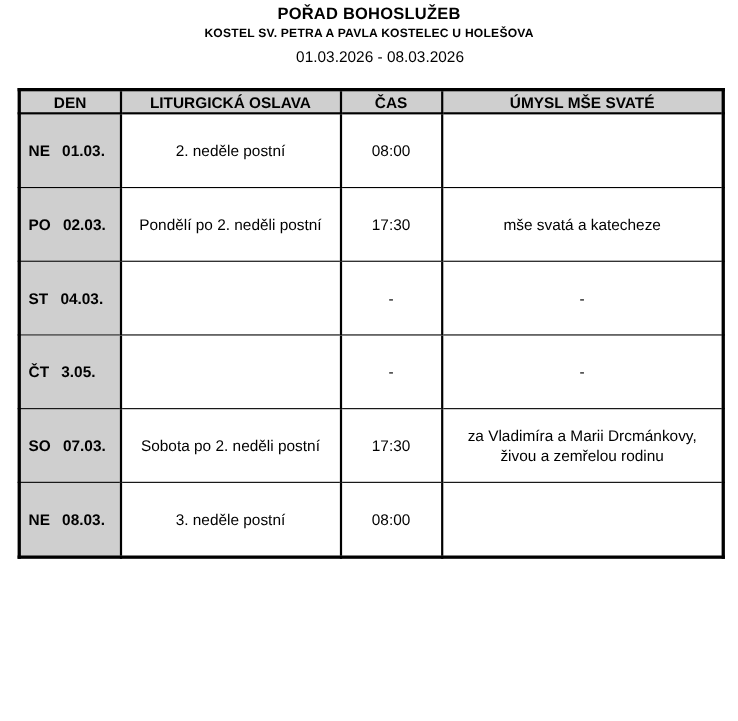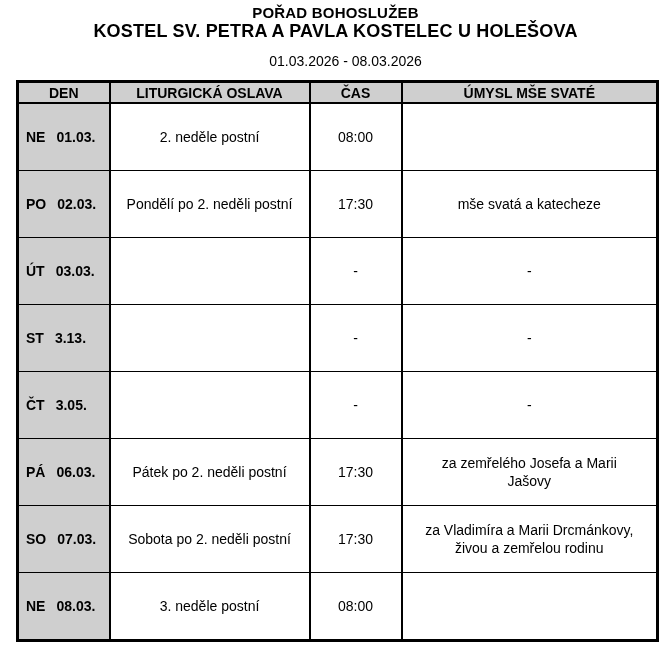--- a/index.html
+++ b/index.html
@@ -25,30 +25,30 @@
     width: 671px;
     text-align: center;
   }
   .doc-title {
     font-size: 15px;
     font-weight: bold;
     line-height: 19px;
     letter-spacing: 0.2px;
   }
   .doc-subtitle {
-    font-size: 18px;
+    font-size: 11px;
     font-weight: bold;
     line-height: 19px;
     letter-spacing: 0.2px;
   }
   .doc-daterange {
     font-size: 14px;
     font-weight: normal;
     line-height: 19px;
-    margin-top: 11px;
+    margin-top: 1px;
     padding-left: 20px;
   }
   .schedule-wrap {
     position: absolute;
     left: 16px;
     top: 80px;
   }
   table.schedule {
     border-collapse: collapse;
     table-layout: fixed;
@@ -132,42 +132,30 @@
           <td class="time-cell">08:00</td>
           <td class="intention-cell"></td>
         </tr>
         <tr>
           <td class="day-cell"><span>PO</span><span class="date-label">02.03.</span></td>
           <td class="celebration-cell">Pondělí po 2. neděli postní</td>
           <td class="time-cell">17:30</td>
           <td class="intention-cell">mše svatá a katecheze</td>
         </tr>
         <tr>
-          <td class="day-cell"><span>ÚT</span><span class="date-label">03.03.</span></td>
-          <td class="celebration-cell"></td>
-          <td class="time-cell">-</td>
-          <td class="intention-cell">-</td>
-        </tr>
-        <tr>
-          <td class="day-cell"><span>ST</span><span class="date-label">3.13.</span></td>
+          <td class="day-cell"><span>ST</span><span class="date-label">04.03.</span></td>
           <td class="celebration-cell"></td>
           <td class="time-cell">-</td>
           <td class="intention-cell">-</td>
         </tr>
         <tr>
           <td class="day-cell"><span>ČT</span><span class="date-label">3.05.</span></td>
           <td class="celebration-cell"></td>
           <td class="time-cell">-</td>
           <td class="intention-cell">-</td>
-        </tr>
-        <tr>
-          <td class="day-cell"><span>PÁ</span><span class="date-label">06.03.</span></td>
-          <td class="celebration-cell">Pátek po 2. neděli postní</td>
-          <td class="time-cell">17:30</td>
-          <td class="intention-cell">za zemřelého Josefa a Marii Jašovy</td>
         </tr>
         <tr>
           <td class="day-cell"><span>SO</span><span class="date-label">07.03.</span></td>
           <td class="celebration-cell">Sobota po 2. neděli postní</td>
           <td class="time-cell">17:30</td>
           <td class="intention-cell">za Vladimíra a Marii Drcmánkovy, živou a zemřelou rodinu</td>
         </tr>
         <tr>
           <td class="day-cell"><span>NE</span><span class="date-label">08.03.</span></td>
           <td class="celebration-cell">3. neděle postní</td>

